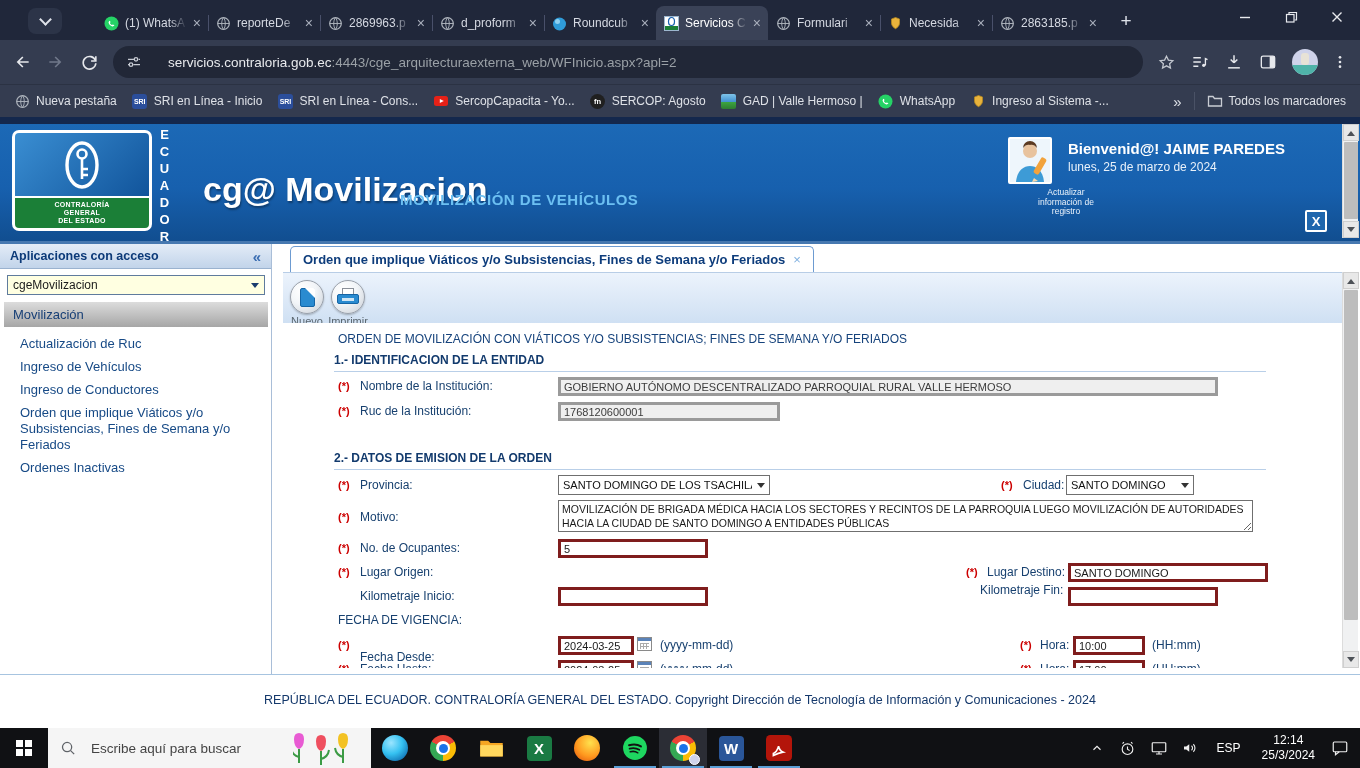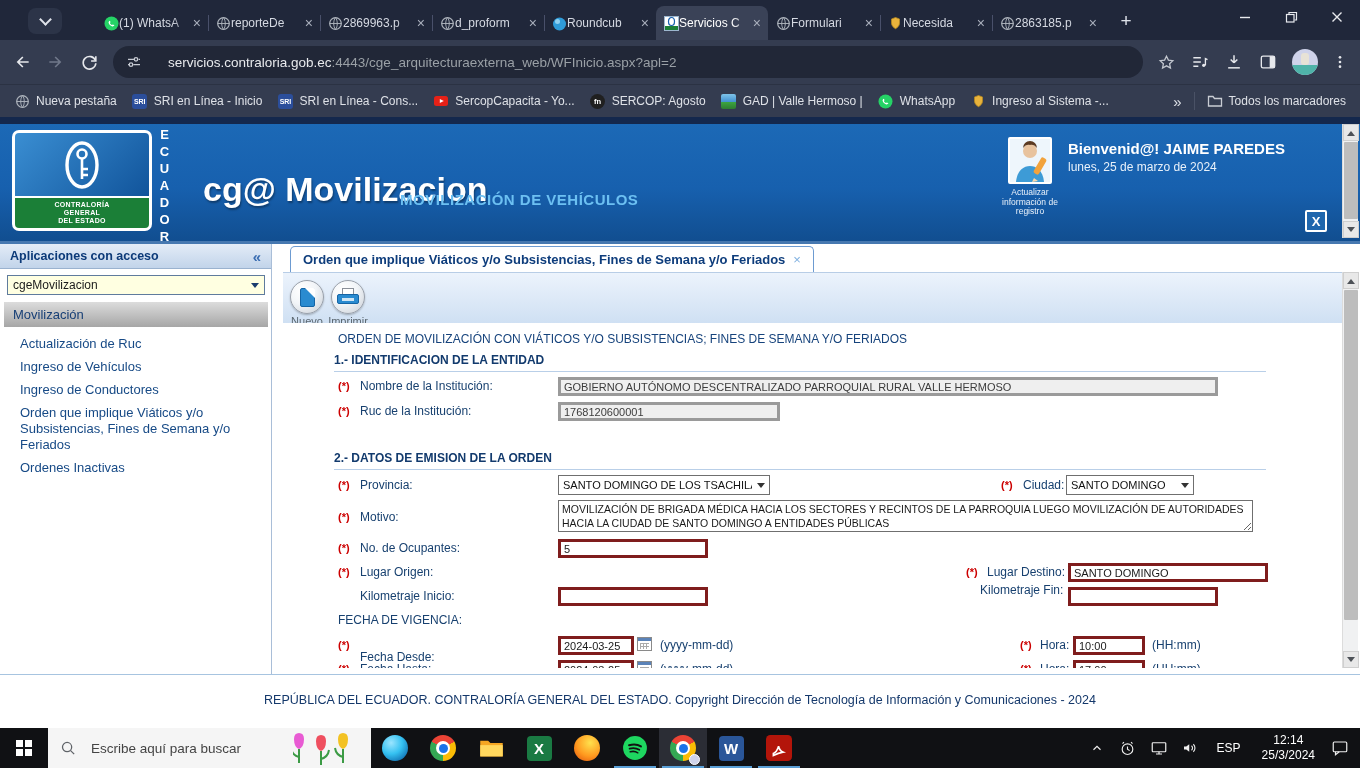--- a/index.html
+++ b/index.html
@@ -7,21 +7,21 @@
 #screen{position:relative;width:1360px;height:768px;overflow:hidden;background:#fff;
   font-family:"Liberation Sans",sans-serif}
 
 
 #tabstrip{position:absolute;left:0;top:0;width:1360px;height:40px;background:#20273a}
 #tabsearch{position:absolute;left:28px;top:8px;width:34px;height:26px;border-radius:8px;
   background:#2c3448;display:flex;align-items:center;justify-content:center;cursor:pointer}
 .chev{width:9px;height:9px;border-left:2px solid #dfe3ea;border-bottom:2px solid #dfe3ea;
   transform:rotate(-45deg);margin-top:-4px}
 #tabs{position:absolute;left:96px;bottom:0;display:flex}
-.tab{position:relative;width:112px;height:34px;display:flex;align-items:center;
+.tab{position:relative;width:112px;height:34px;display:flex;align-items:center;gap:6px;
   padding:0 7px;color:#d5d9e2;font-size:12px;border-radius:8px 8px 0 0;cursor:pointer}
 .tab.active{background:#3a4257;color:#fff}
 .tab.sep::before{content:"";position:absolute;left:0;top:9px;width:1px;height:16px;background:#49506a}
 .tab-label{flex:1;overflow:hidden;white-space:nowrap;
   -webkit-mask-image:linear-gradient(90deg,#000 72%,transparent);
   mask-image:linear-gradient(90deg,#000 72%,transparent)}
 .tab-x{font-size:14px;line-height:14px;color:#aab0bd;cursor:pointer}
 #newtab{position:absolute;left:1112px;top:8px;width:28px;height:26px;display:flex;align-items:center;
   justify-content:center;color:#dfe3ea;font-size:19px;cursor:pointer}
 #wincontrols{position:absolute;right:0;top:0;height:34px;display:flex}
@@ -61,21 +61,21 @@
 #logotop{flex:1;border-radius:4px 4px 0 0;background:linear-gradient(135deg,#3a8ed2,#11549b);
   display:flex;align-items:center;justify-content:center}
 #logogreen{height:30px;border-radius:0 0 4px 4px;background:#1b7f37;color:#fff;font-size:7px;font-weight:700;
   display:flex;flex-direction:column;align-items:center;justify-content:center;line-height:8px;letter-spacing:.3px}
 #ecuador{position:absolute;left:156px;top:3px;height:111px;color:#fff;font-weight:700;font-size:13px;
   writing-mode:vertical-rl;text-orientation:upright;letter-spacing:2px;line-height:16px}
 #apptitle{position:absolute;left:203px;top:46px;color:#fff;font-size:34px;font-weight:700;
   text-shadow:1px 2px 2px rgba(0,0,0,.35)}
 #appsub{position:absolute;left:400px;top:67px;color:#6cc0f2;font-size:15px;font-weight:700;letter-spacing:.5px}
 #hdravatar{position:absolute;left:1008px;top:13px;width:44px;height:47px;background:#eef6fc;border:2px solid #fff;border-radius:2px}
-#hdrcap{position:absolute;left:995px;top:64px;width:70px;color:#eaf2fb;font-size:8.5px;line-height:9.5px;text-align:center}
+#hdrcap{position:absolute;left:1031px;top:64px;width:70px;color:#eaf2fb;font-size:8.5px;line-height:9.5px;text-align:center}
 #welcome{position:absolute;left:1068px;top:16px;color:#fff;font-size:15px;font-weight:700}
 #hdrdate{position:absolute;left:1068px;top:36px;color:#e8f1fa;font-size:12px}
 #hdrclose{position:absolute;left:1305px;top:86px;width:22px;height:22px;background:#1f66ad;border:2px solid #fff;
   border-radius:2px;color:#fff;font-weight:700;font-size:13px;display:flex;align-items:center;justify-content:center;cursor:pointer}
 
 
 #blueline{position:absolute;left:0;top:241px;width:1360px;height:3px;background:#4678b0}
 #sidebar{position:absolute;left:0;top:244px;width:272px;height:430px;background:#fff;border-right:1px solid #a9bed8}
 #sbhead{position:absolute;left:0;top:0;width:100%;height:25px;
   background:linear-gradient(180deg,#e3ecf7,#c2d4ea);border-bottom:1px solid #9ab2cf;

